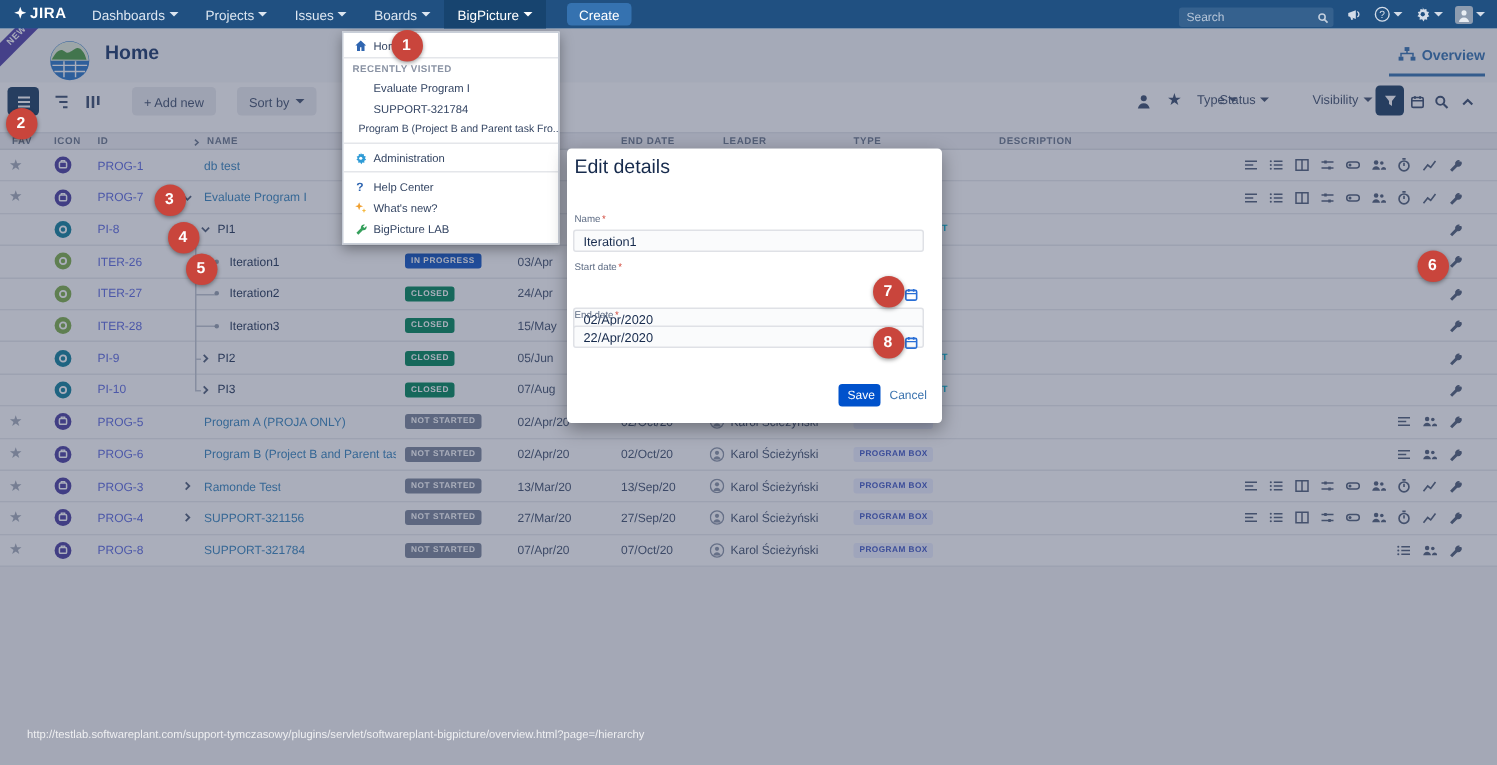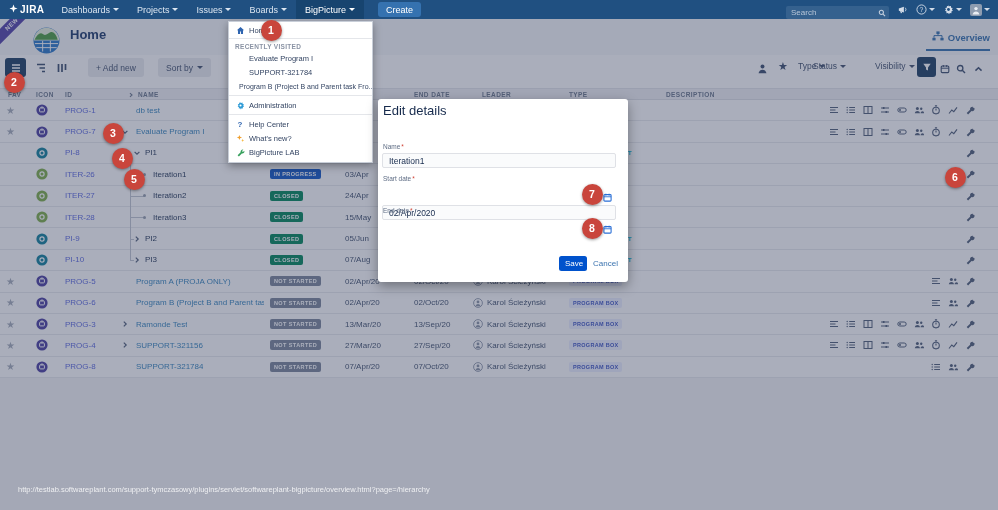--- a/index.html
+++ b/index.html
@@ -1120,20 +1120,21 @@
     <div class="m-label" style="left:5px;top:44px;"><span>Name</span><span class="req">*</span></div>
     <input class="m-input" style="top: 54px;" value="Iteration1">
     <div class="m-label" style="left:5px;top:76px;"><span>Start date</span><span class="req">*</span></div>
     <input class="m-input" style="top: 86px; margin-top: 20px;" value="02/Apr/2020">
     <span class="m-cal" style="left:225px;top:89px;"><svg width="9" height="9" viewBox="0 0 10 10">
           <rect x="1" y="1.8" width="8" height="7.2" rx="1" fill="none" stroke="currentColor" stroke-width="1.2"></rect>
           <path d="M1 4.2h8" stroke="currentColor" stroke-width="1"></path>
           <path d="M3.2.8v2M6.8.8v2" stroke="currentColor" stroke-width="1.2"></path>
         </svg></span>
     <div class="m-label" style="left:5px;top:108px;"><span>End date</span><span class="req">*</span></div>
+    <input class="m-input" style="top: 118px;" value="22/Apr/2020">
     <span class="m-cal" style="left:225px;top:121px;"><svg width="9" height="9" viewBox="0 0 10 10">
           <rect x="1" y="1.8" width="8" height="7.2" rx="1" fill="none" stroke="currentColor" stroke-width="1.2"></rect>
           <path d="M1 4.2h8" stroke="currentColor" stroke-width="1"></path>
           <path d="M3.2.8v2M6.8.8v2" stroke="currentColor" stroke-width="1.2"></path>
         </svg></span>
     <button class="m-save">Save</button>
     <span class="m-cancel">Cancel</span>
   </div>
 
   <div id="annotations">

